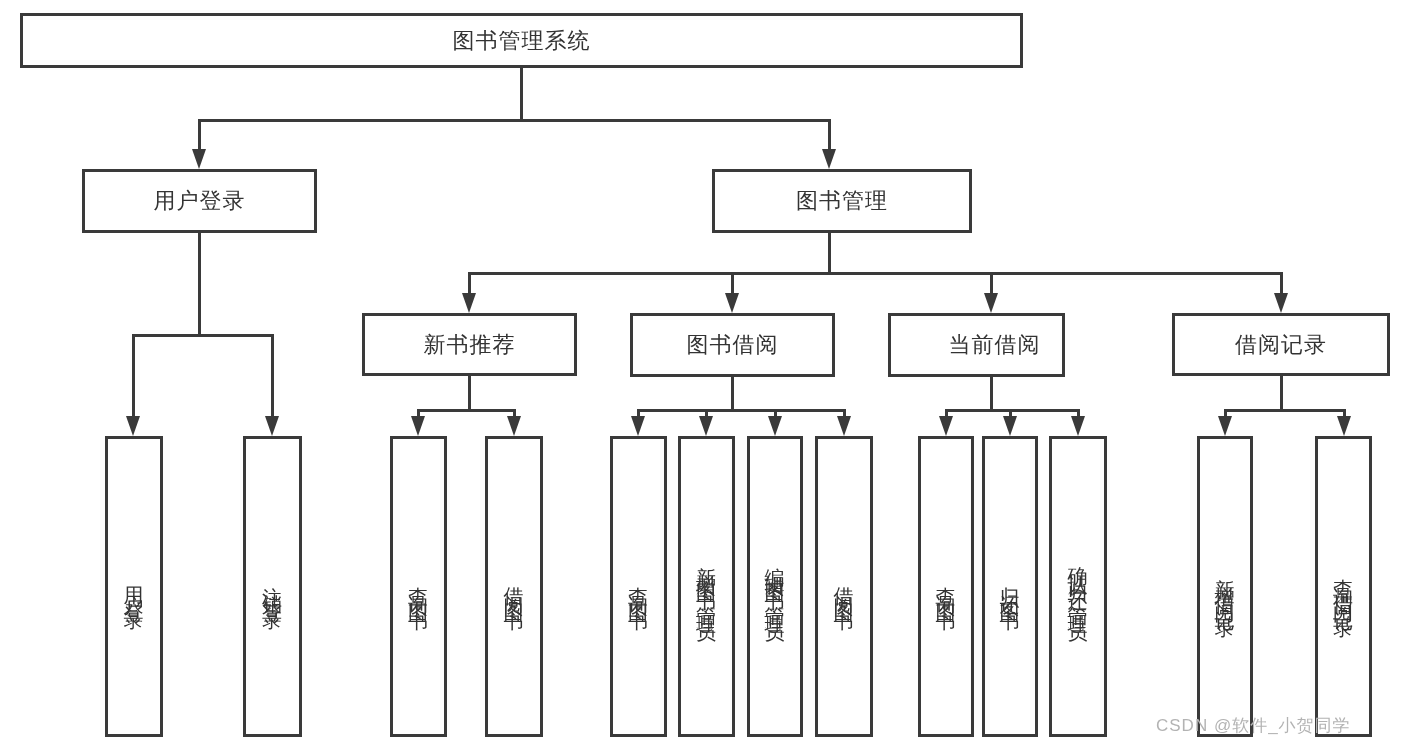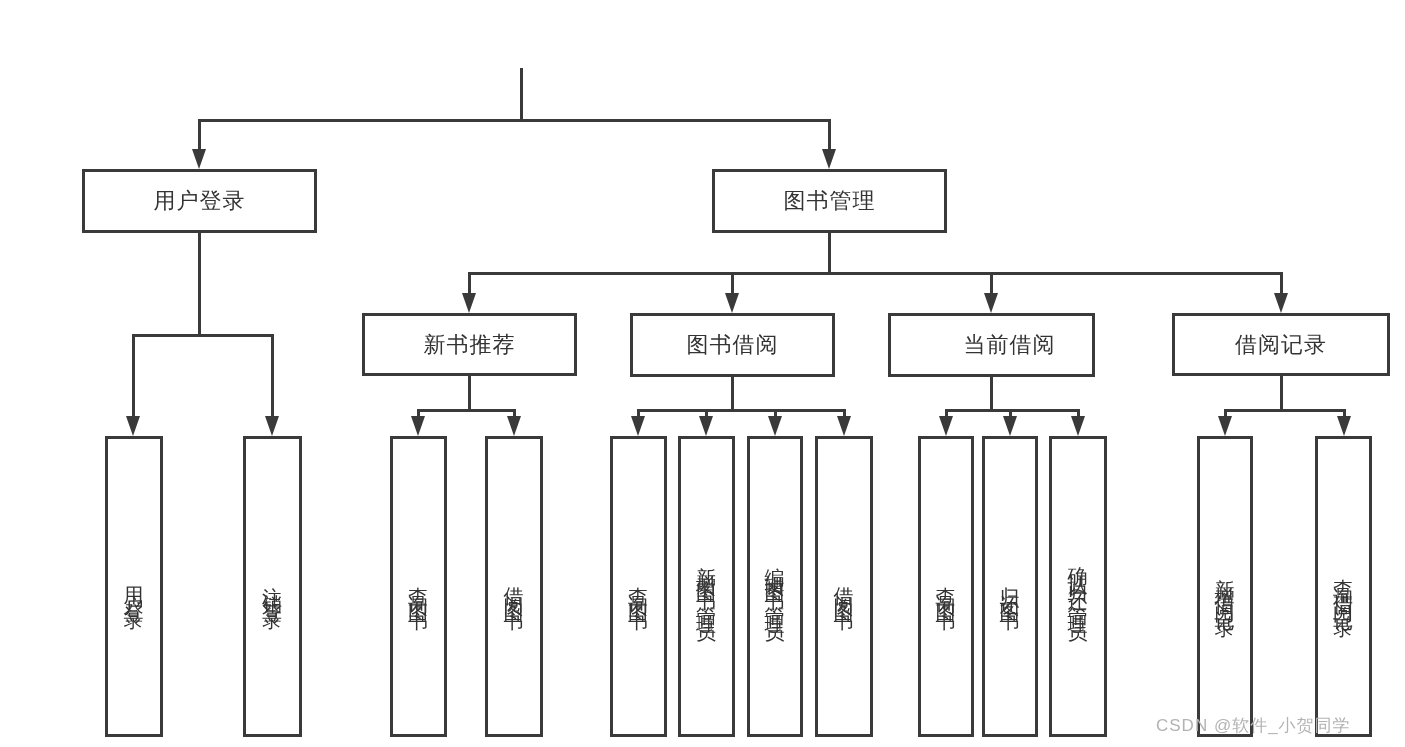--- a/index.html
+++ b/index.html
@@ -60,35 +60,38 @@
     letter-spacing: 1px;
     white-space: nowrap;
     z-index: 10;
   }
 </style>
 </head>
 <body>
 
 <div class="canvas">
 
+  <div class="box" style="left:20px; top:13px; width:1003px; height:55px;">
+    <span class="h-label root-label">图书管理系统</span>
+  </div>
 
   <div class="box" style="left:82px; top:169px; width:235px; height:64px;">
     <span class="h-label">用户登录</span>
   </div>
-  <div class="box" style="left:712px; top:169px; width:235px; height:64px;">
+  <div class="box" style="left:712px; top:169px; width:260px; height:64px;">
     <span class="h-label">图书管理</span>
   </div>
 
   <div class="box" style="left:630px; top:313px; width:205px; height:64px;">
     <span class="h-label">图书借阅</span>
   </div>
   <div class="box" style="left:362px; top:313px; width:215px; height:63px;">
     <span class="h-label">新书推荐</span>
   </div>
-  <div class="box" style="left:888px; top:313px; width:207px; height:64px;padding-left:36px;">
+  <div class="box" style="left:888px; top:313px; width:177px; height:64px;padding-left:36px;">
     <span class="h-label">当前借阅</span>
   </div>
   <div class="box" style="left:1172px; top:313px; width:218px; height:63px;">
     <span class="h-label">借阅记录</span>
   </div>
 
   <div class="box" style="left:105px; top:436px; width:58px; height:301px;">
     <span class="v-label">用户登录</span>
   </div>
   <div class="box" style="left:243px; top:436px; width:59px; height:301px;">

